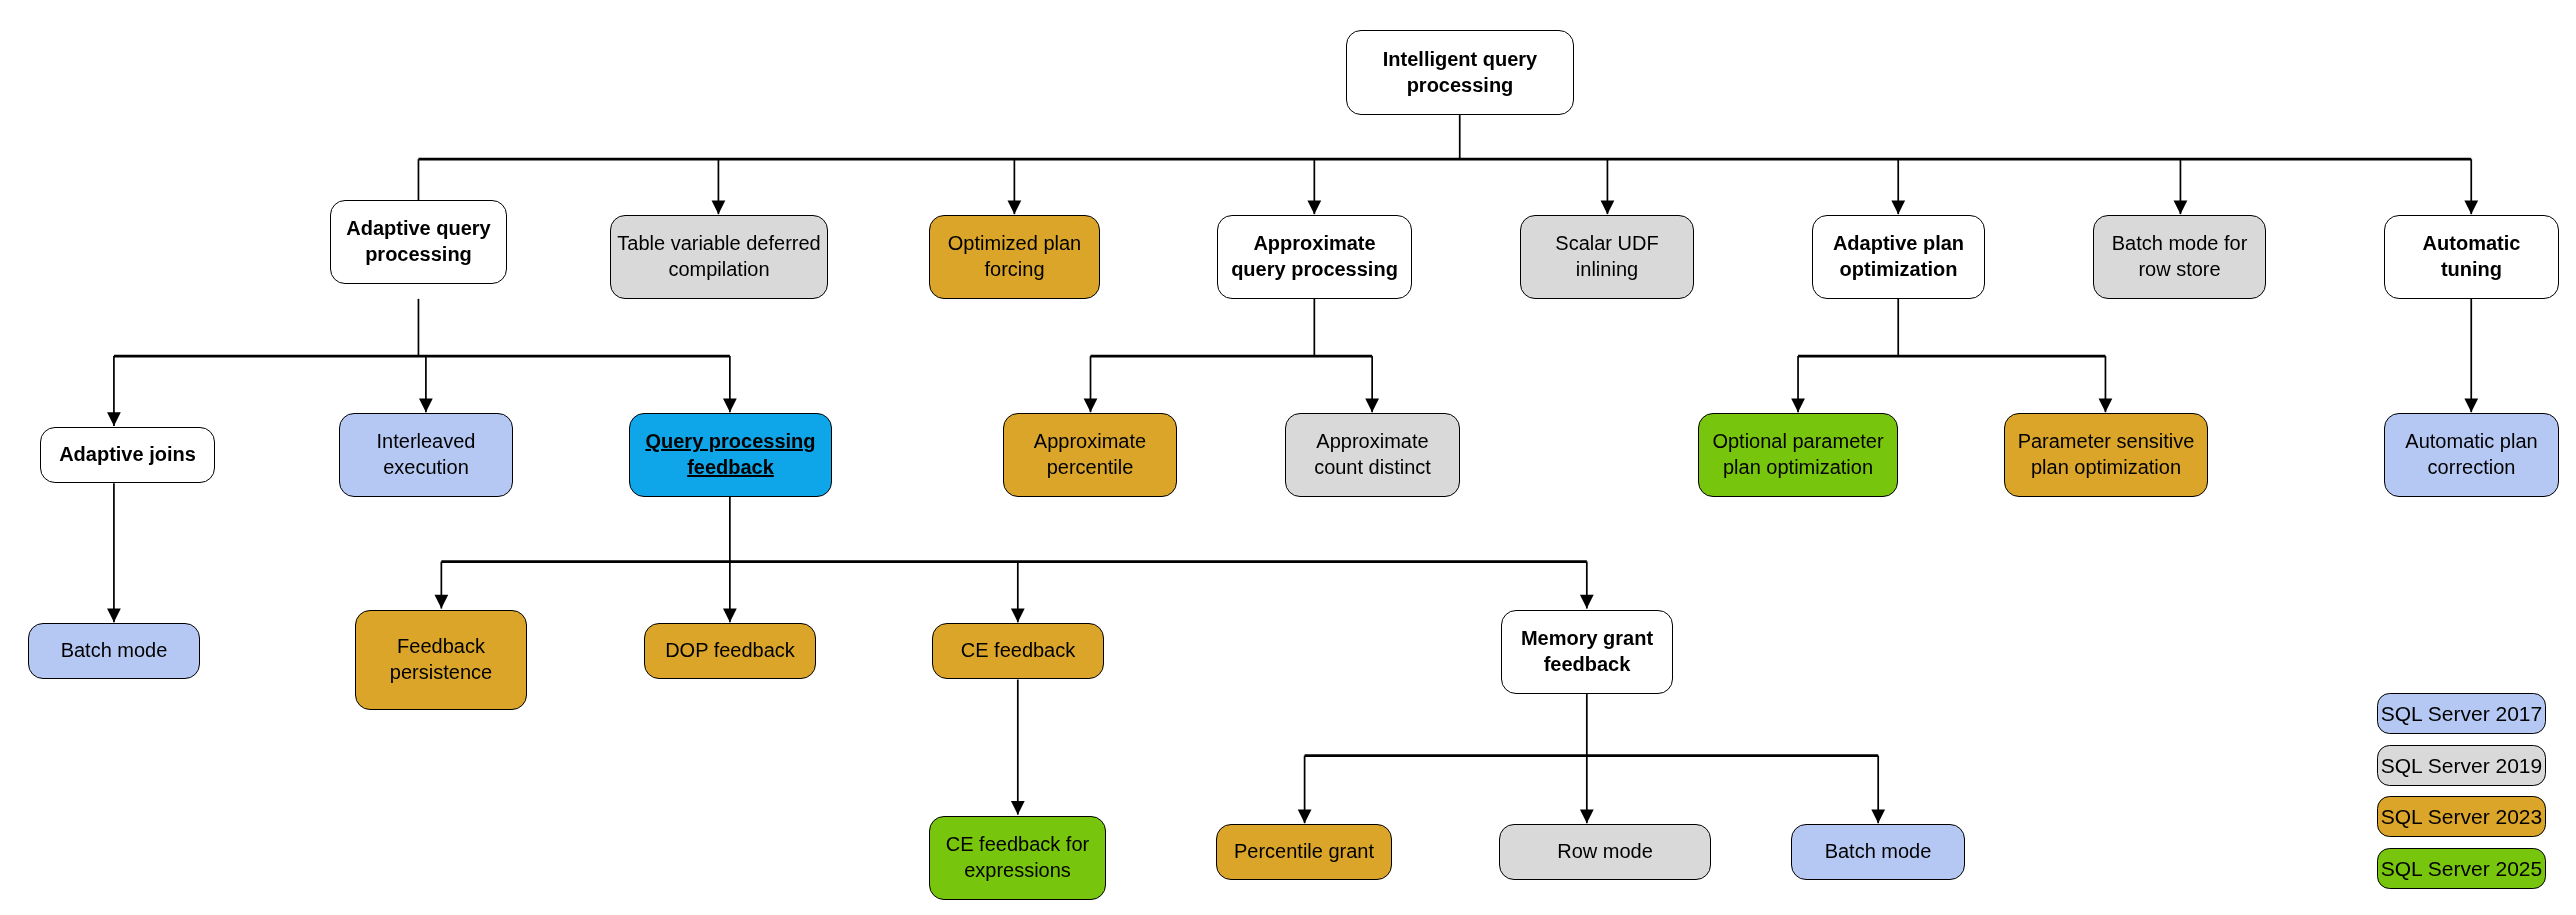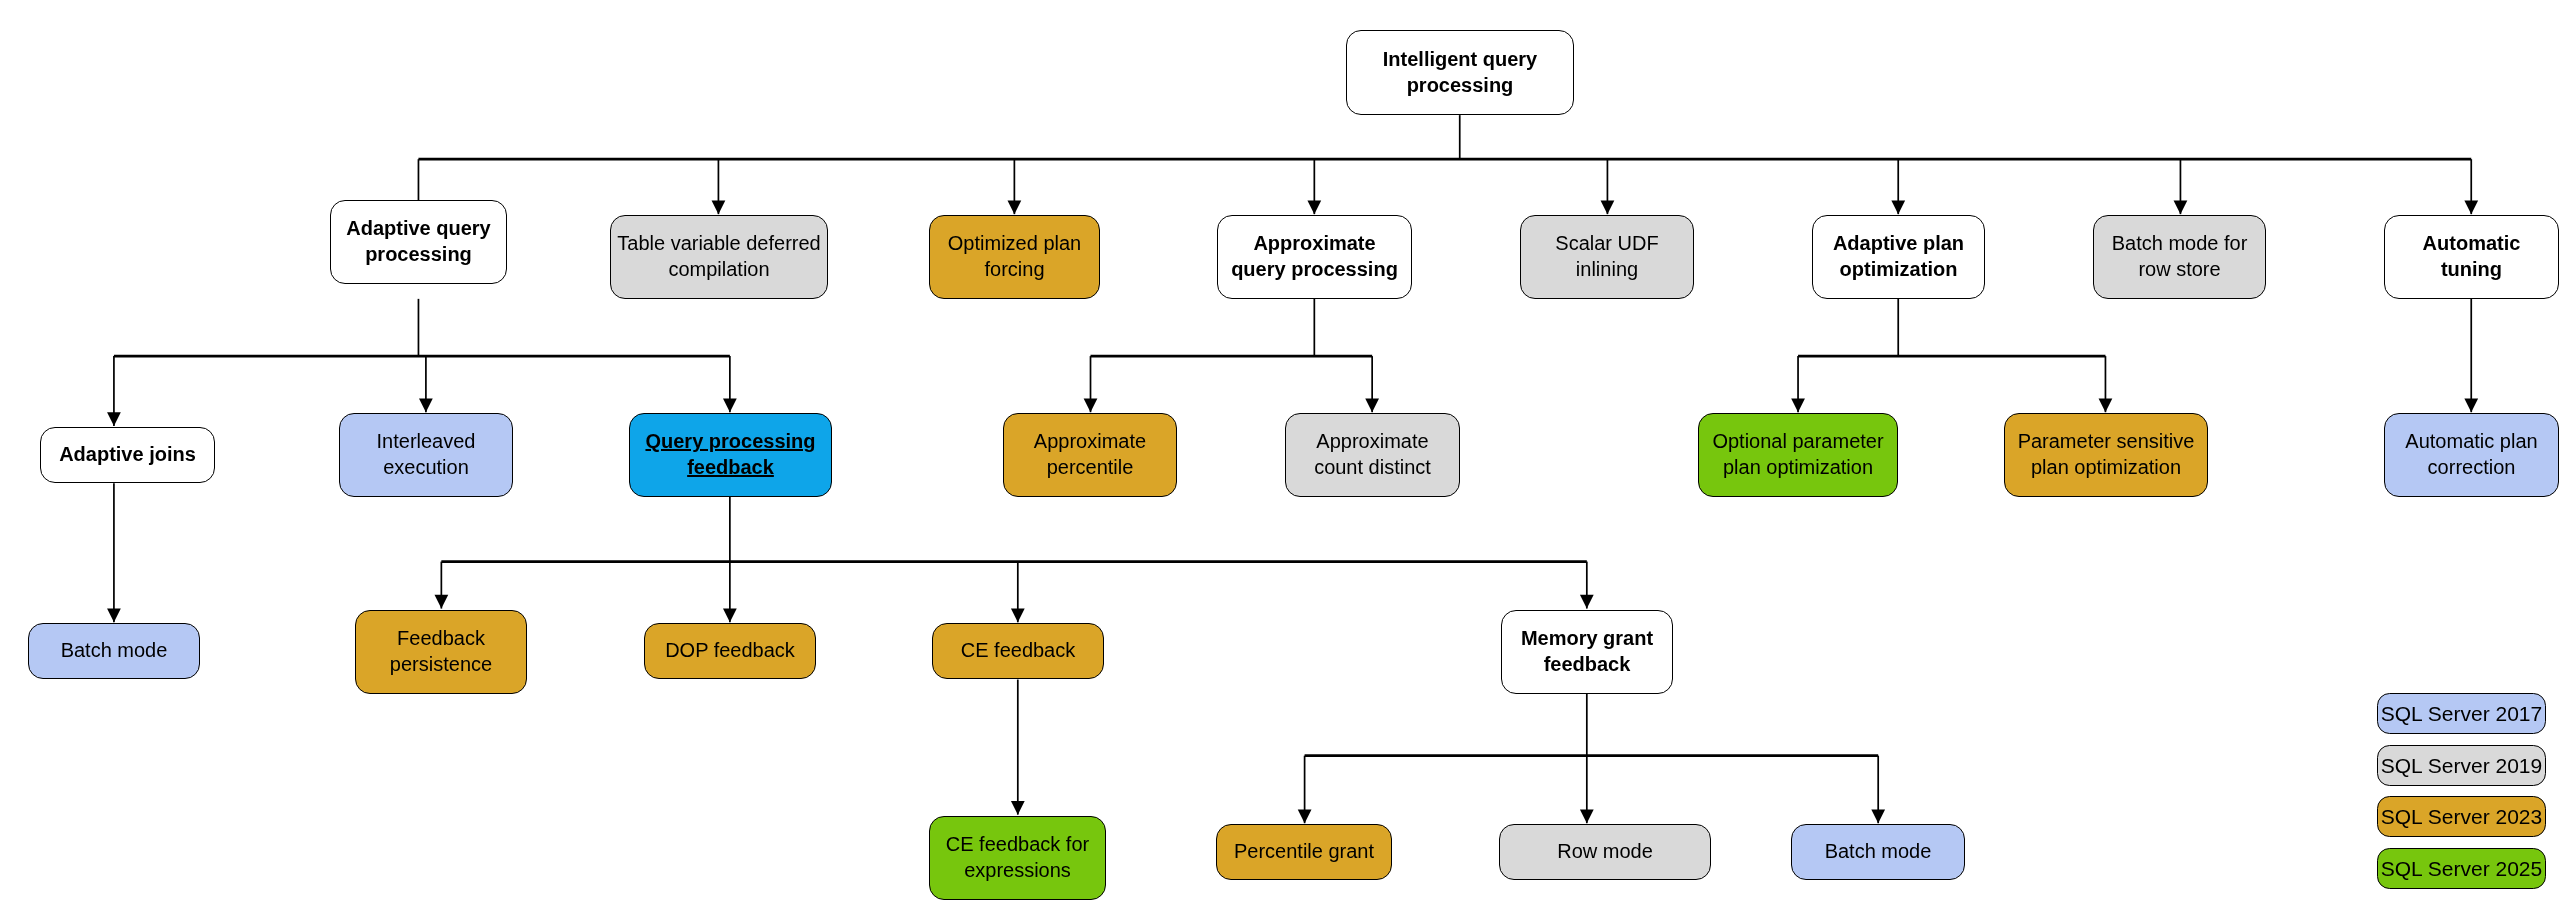--- a/index.html
+++ b/index.html
@@ -128,21 +128,21 @@
   <div class="node bold" style="left: 26px; top: 427px; width: 175px; height: 56px; background-color: rgb(255, 255, 255); margin-left: 14px;">Adaptive joins</div>
   <div class="node" style="left: 339px; top: 413px; width: 174px; height: 84px; background-color: rgb(181, 200, 244);">Interleaved execution</div>
   <div class="node bold" style="left: 629px; top: 413px; width: 203px; height: 84px; background-color: #0ea5e9; text-decoration: underline;">Query processing feedback</div>
   <div class="node" style="left: 1003px; top: 413px; width: 174px; height: 84px; background-color: rgb(218, 165, 40);">Approximate percentile</div>
   <div class="node" style="left: 1285px; top: 413px; width: 175px; height: 84px; background-color: rgb(217, 217, 217);">Approximate count distinct</div>
   <div class="node" style="left: 1698px; top: 413px; width: 200px; height: 84px; background-color: rgb(119, 198, 13);">Optional parameter plan optimization</div>
   <div class="node" style="left: 2004px; top: 413px; width: 204px; height: 84px; background-color: rgb(218, 165, 40);">Parameter sensitive plan optimization</div>
   <div class="node" style="left: 2384px; top: 413px; width: 175px; height: 84px; background-color: rgb(181, 200, 244);">Automatic plan correction</div>
 
   <div class="node" style="left: 28px; top: 623px; width: 172px; height: 56px; background-color: rgb(181, 200, 244);">Batch mode</div>
-  <div class="node" style="left: 355px; top: 610px; width: 172px; height: 84px; background-color: rgb(218, 165, 40);">Feedback persistence</div>
+  <div class="node" style="left: 355px; top: 610px; width: 172px; height: 100px; background-color: rgb(218, 165, 40);">Feedback persistence</div>
   <div class="node" style="left: 644px; top: 623px; width: 172px; height: 56px; background-color: rgb(218, 165, 40);">DOP feedback</div>
   <div class="node" style="left: 932px; top: 623px; width: 172px; height: 56px; background-color: rgb(218, 165, 40);">CE feedback</div>
   <div class="node bold" style="left: 1501px; top: 610px; width: 172px; height: 84px; background-color: rgb(255, 255, 255);">Memory grant feedback</div>
 
   <div class="node" style="left: 929px; top: 816px; width: 177px; height: 84px; background-color: rgb(119, 198, 13);">CE feedback for expressions</div>
   <div class="node" style="left: 1216px; top: 824px; width: 176px; height: 56px; background-color: rgb(218, 165, 40);">Percentile grant</div>
   <div class="node" style="left: 1499px; top: 824px; width: 212px; height: 56px; background-color: rgb(217, 217, 217);">Row mode</div>
   <div class="node" style="left: 1791px; top: 824px; width: 174px; height: 56px; background-color: rgb(181, 200, 244);">Batch mode</div>
 
   <div>

